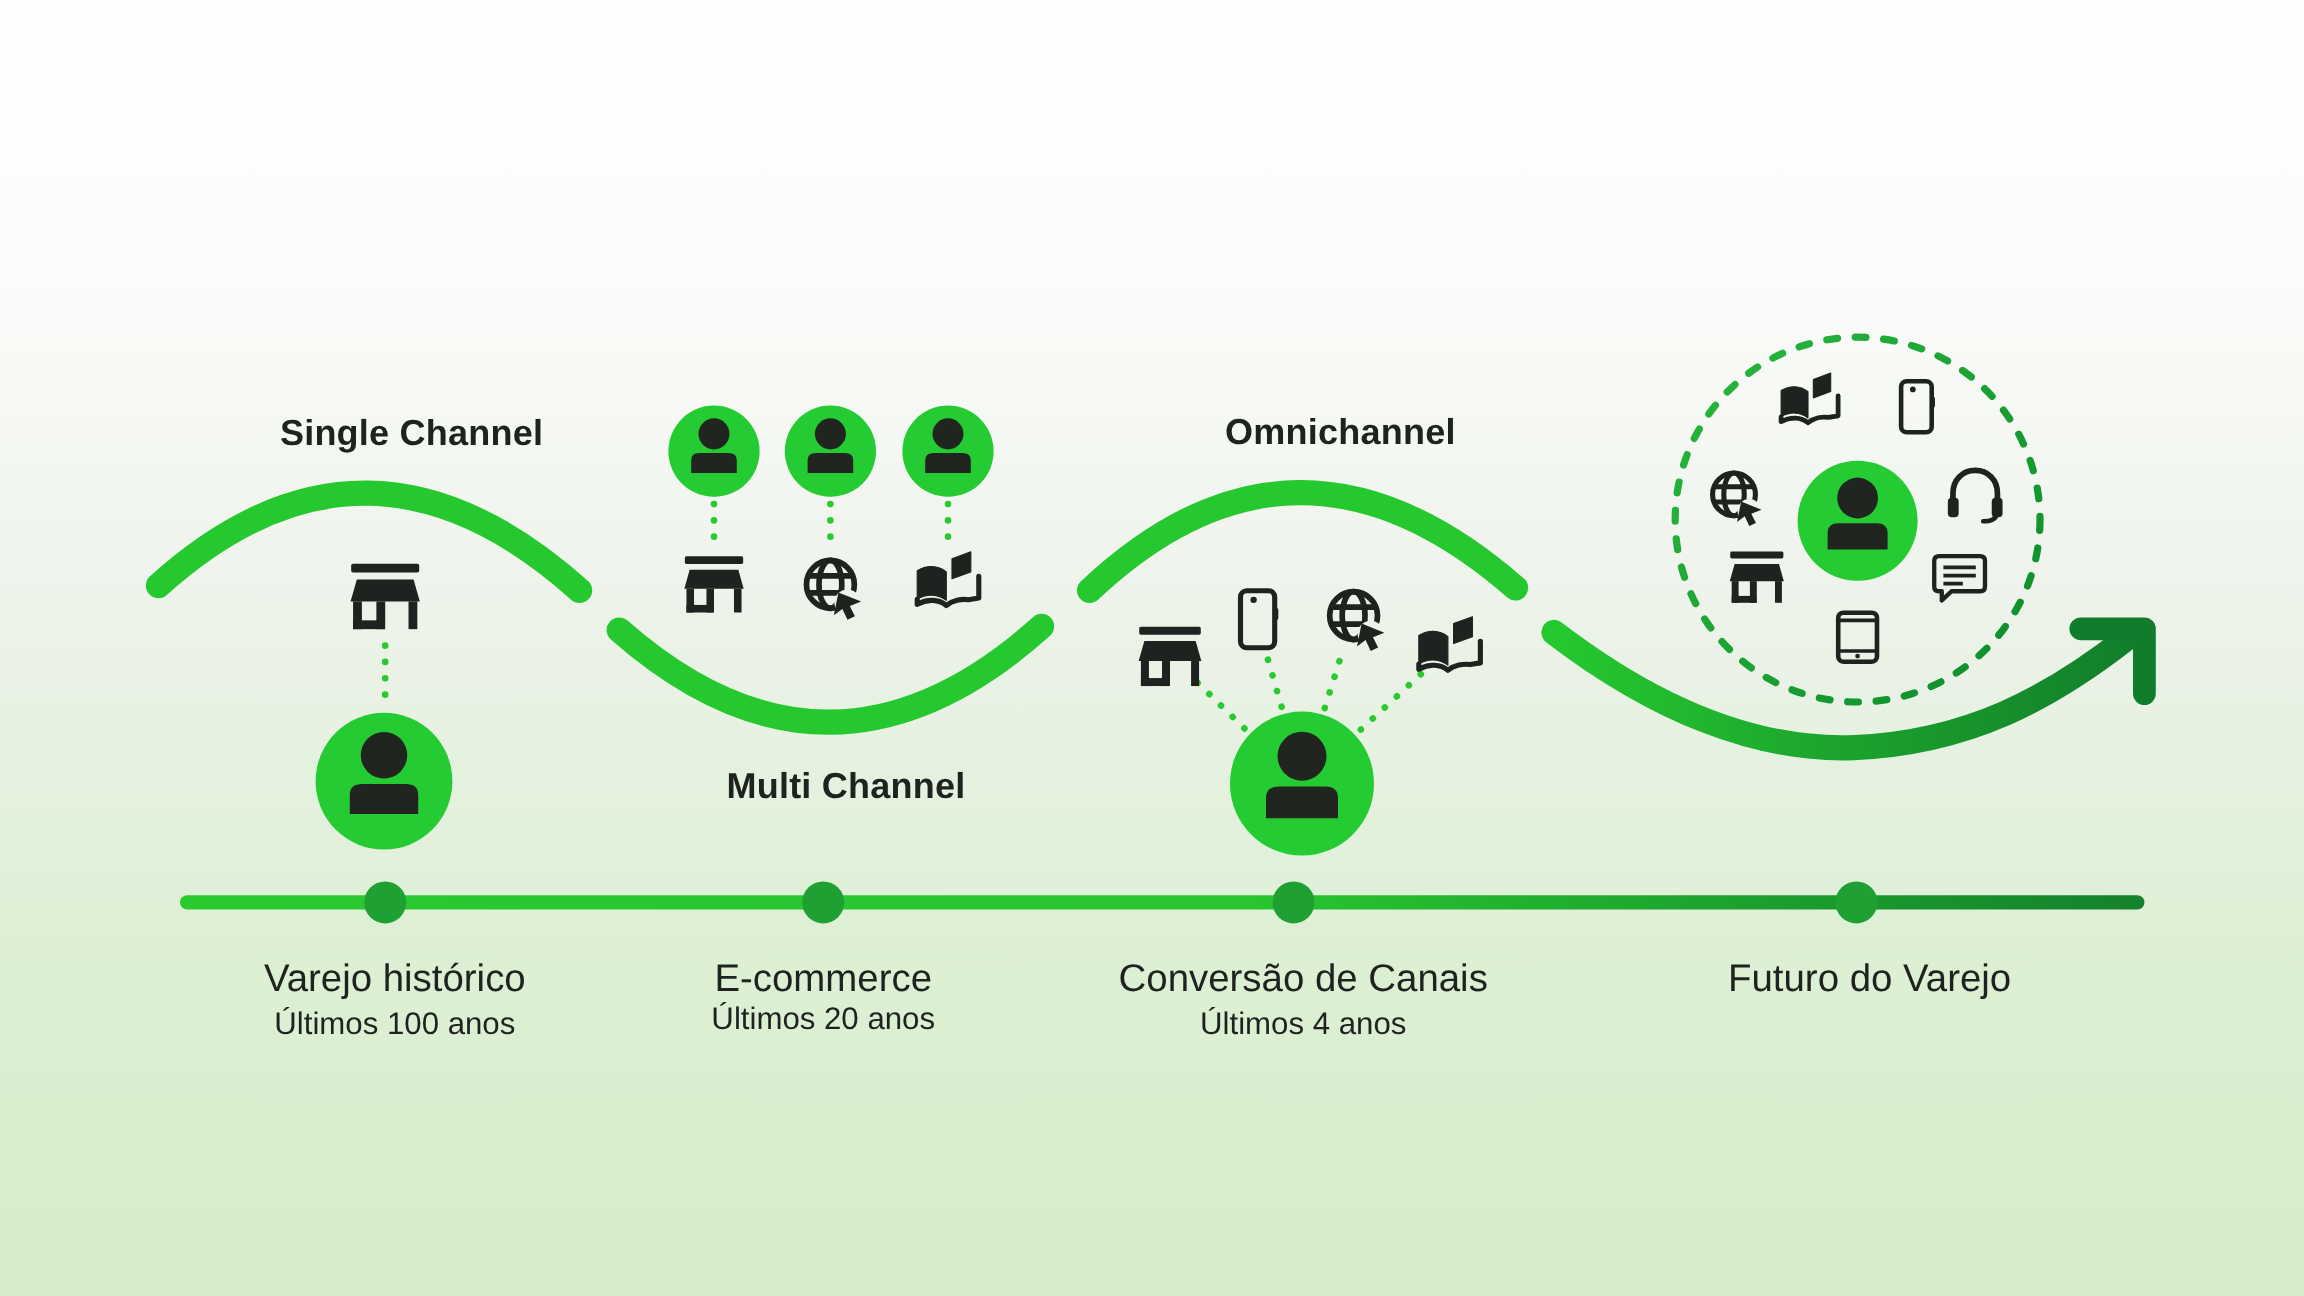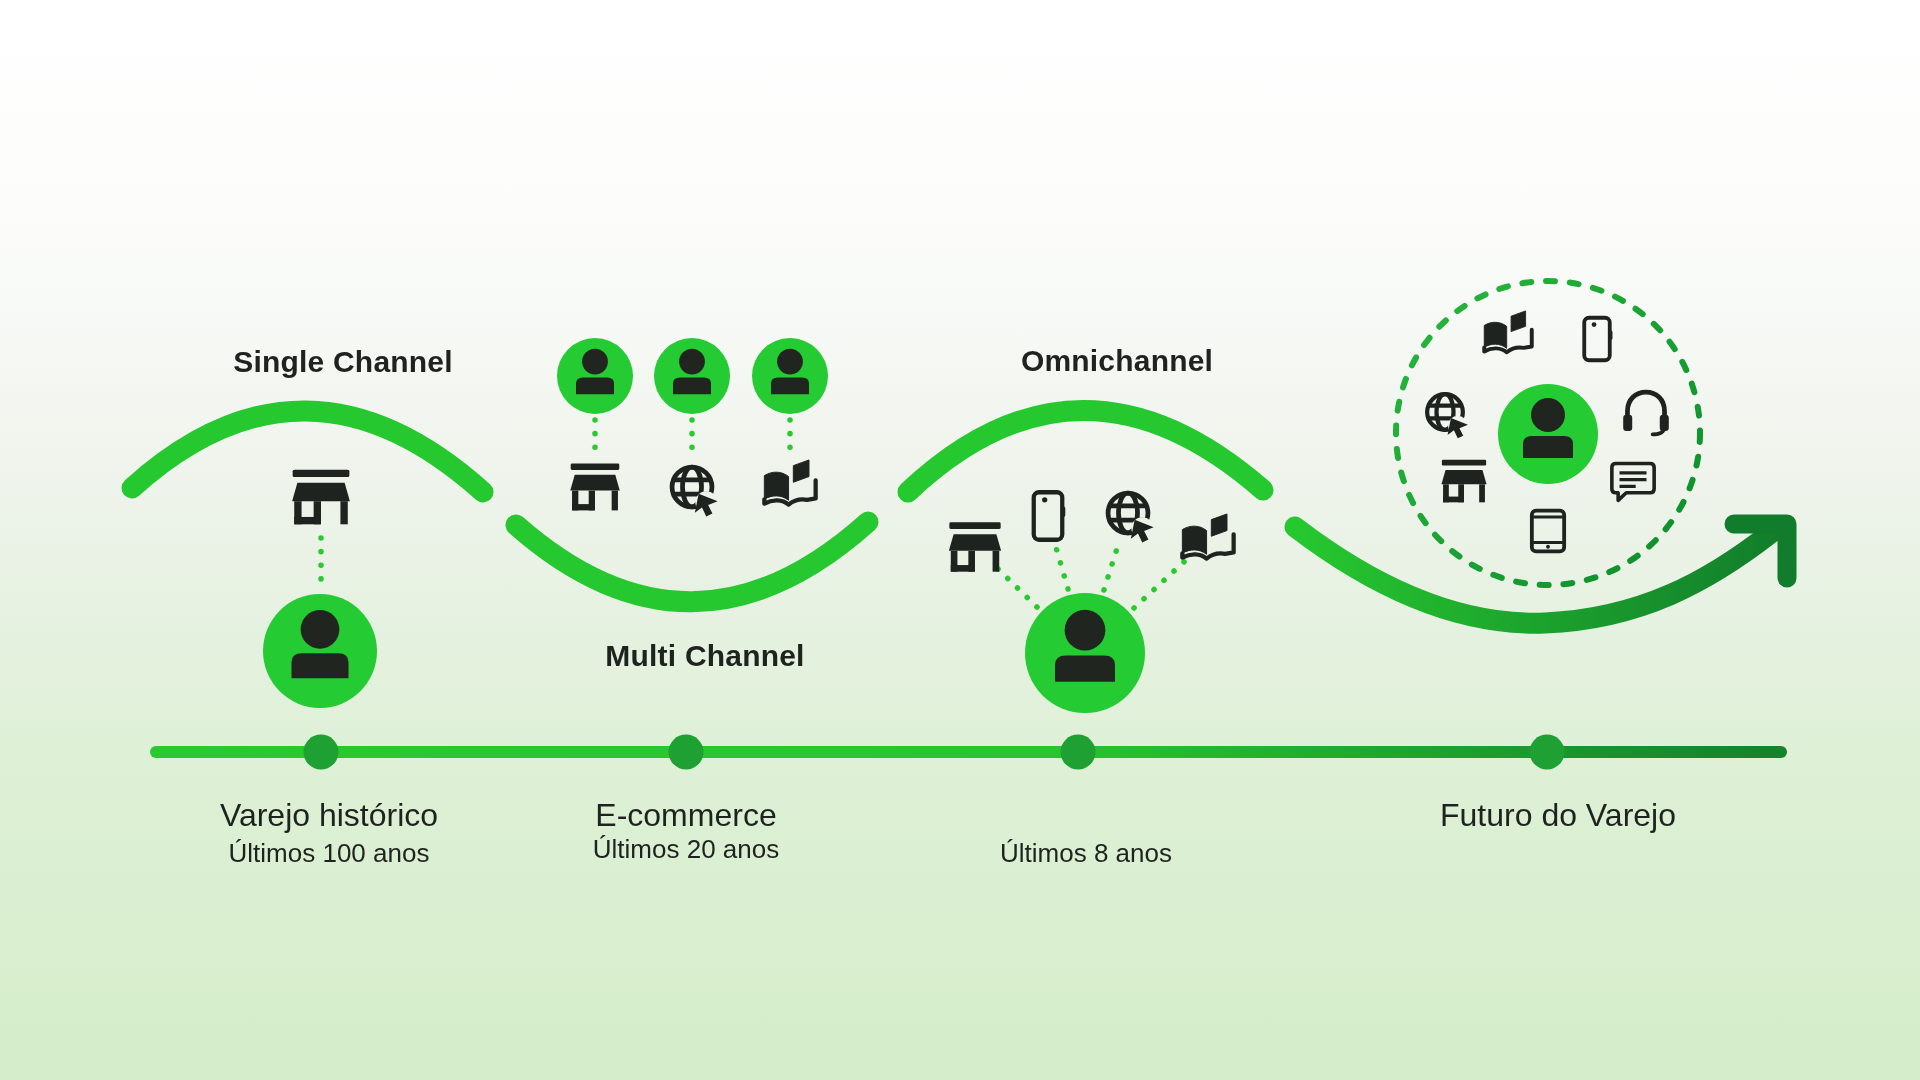--- a/index.html
+++ b/index.html
@@ -181,17 +181,18 @@
   <div class="lbl channel" style="left:331px;top:362px;">Single Channel</div>
   <div class="lbl channel" style="left:693px;top:656px;">Multi Channel</div>
   <div class="lbl channel" style="left:1105px;top:361px;">Omnichannel</div>
 
   <div class="lbl tl-title" style="left:329px;top:815px;">Varejo histórico</div>
   <div class="lbl tl-sub" style="left:329px;top:853px;">Últimos 100 anos</div>
 
   <div class="lbl tl-title" style="left:686px;top:815px;">E-commerce</div>
   <div class="lbl tl-sub" style="left:686px;top:849px;">Últimos 20 anos</div>
 
-  <div class="lbl tl-sub" style="left:1086px;top:853px;">Últimos 8 anos</div>
+  <div class="lbl tl-title" style="left:1086px;top:815px;">Conversão de Canais</div>
+  <div class="lbl tl-sub" style="left:1086px;top:853px;">Últimos 4 anos</div>
 
   <div class="lbl tl-title" style="left:1558px;top:815px;">Futuro do Varejo</div>
 
 </div>
 
 </body></html>

